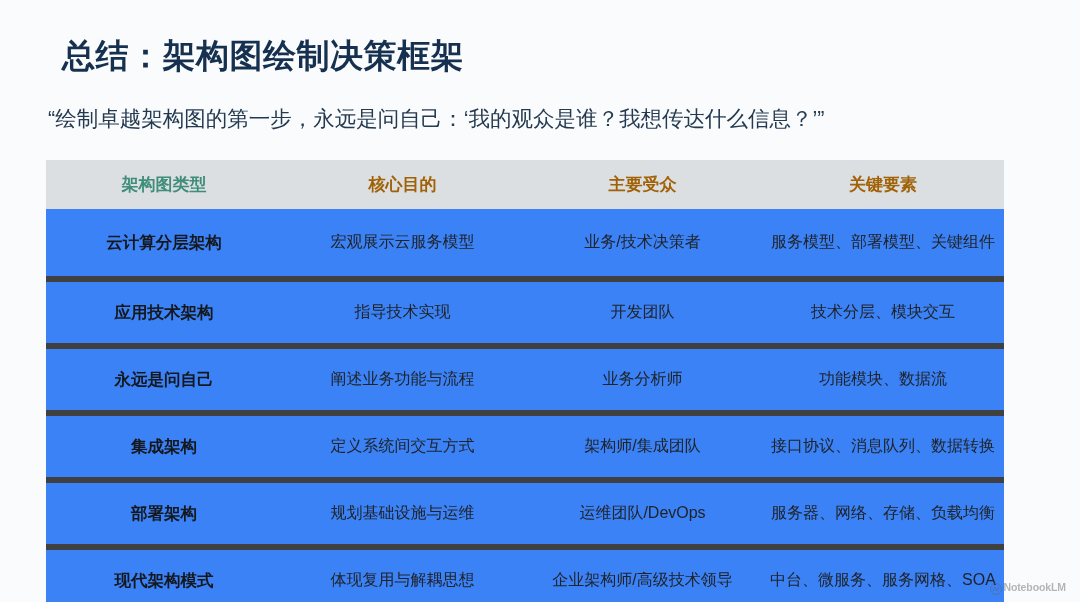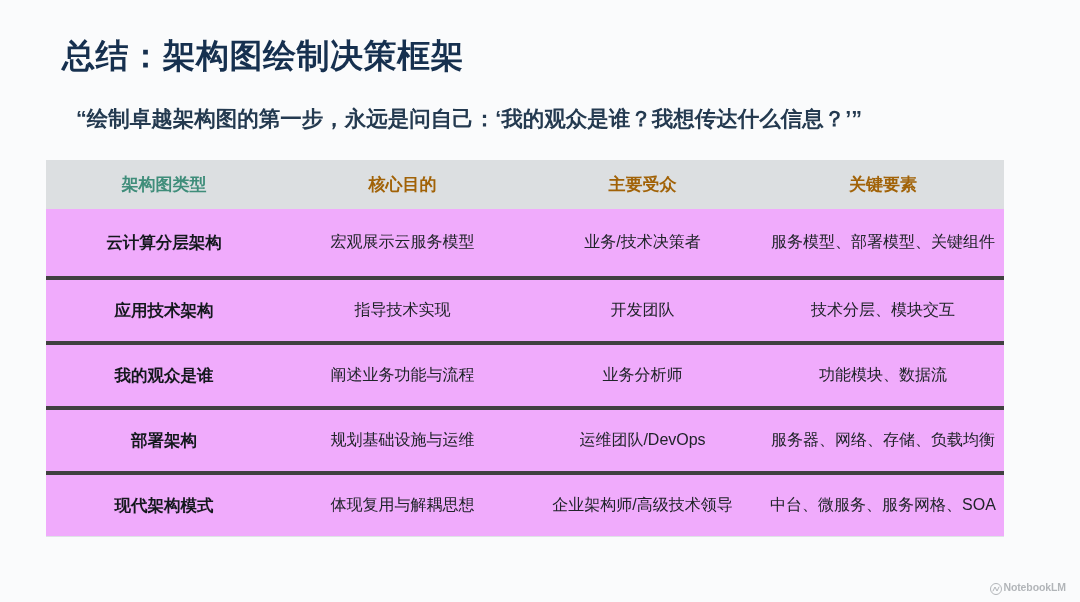--- a/index.html
+++ b/index.html
@@ -28,24 +28,24 @@
     font-size: 33px;
     font-weight: bold;
     color: #16304f;
     letter-spacing: 0.5px;
     line-height: 1.2;
     white-space: nowrap;
     text-align: center;
   }
   .slide-subtitle {
     position: absolute;
-    left: 76px;
+    left: 48px;
     top: 106px;
     font-size: 21.5px;
-    font-weight: bold;
+    font-weight: normal;
     color: #243a50;
     letter-spacing: 0px;
     line-height: 1.3;
     white-space: nowrap;
   }
 
   .table-wrap {
     position: absolute;
     left: 46px;
     top: 160px;
@@ -72,30 +72,30 @@
     text-align: center;
     vertical-align: middle;
     padding: 0 6px;
     border: none;
   }
   thead th.first-col {
     color: #3f8d7a;
   }
 
   tbody tr {
-    background: #f0abfc;
+    background: #3b82f6;
   }
   tbody td {
     height: 53px;
     font-size: 16px;
     color: #20242a;
     text-align: center;
     vertical-align: middle;
     padding: 4px 8px;
-    border-top: 4px solid #404040;
+    border-top: 6px solid #404040;
     line-height: 1.28;
   }
   tbody tr:first-child td {
     border-top: none;
   }
   tbody tr:first-child td {
     height: 59px;
   }
   tbody td.type-cell {
     font-weight: bold;
@@ -159,24 +159,30 @@
           <td>业务/技术决策者</td>
           <td>服务模型、部署模型、关键组件</td>
         </tr>
         <tr>
           <td class="type-cell">应用技术架构</td>
           <td>指导技术实现</td>
           <td>开发团队</td>
           <td>技术分层、模块交互</td>
         </tr>
         <tr>
-          <td class="type-cell">我的观众是谁</td>
+          <td class="type-cell">永远是问自己</td>
           <td>阐述业务功能与流程</td>
           <td>业务分析师</td>
           <td>功能模块、数据流</td>
+        </tr>
+        <tr>
+          <td class="type-cell">集成架构</td>
+          <td>定义系统间交互方式</td>
+          <td>架构师/集成团队</td>
+          <td>接口协议、消息队列、数据转换</td>
         </tr>
         <tr>
           <td class="type-cell">部署架构</td>
           <td>规划基础设施与运维</td>
           <td>运维团队/DevOps</td>
           <td>服务器、网络、存储、负载均衡</td>
         </tr>
         <tr>
           <td class="type-cell">现代架构模式</td>
           <td>体现复用与解耦思想</td>

